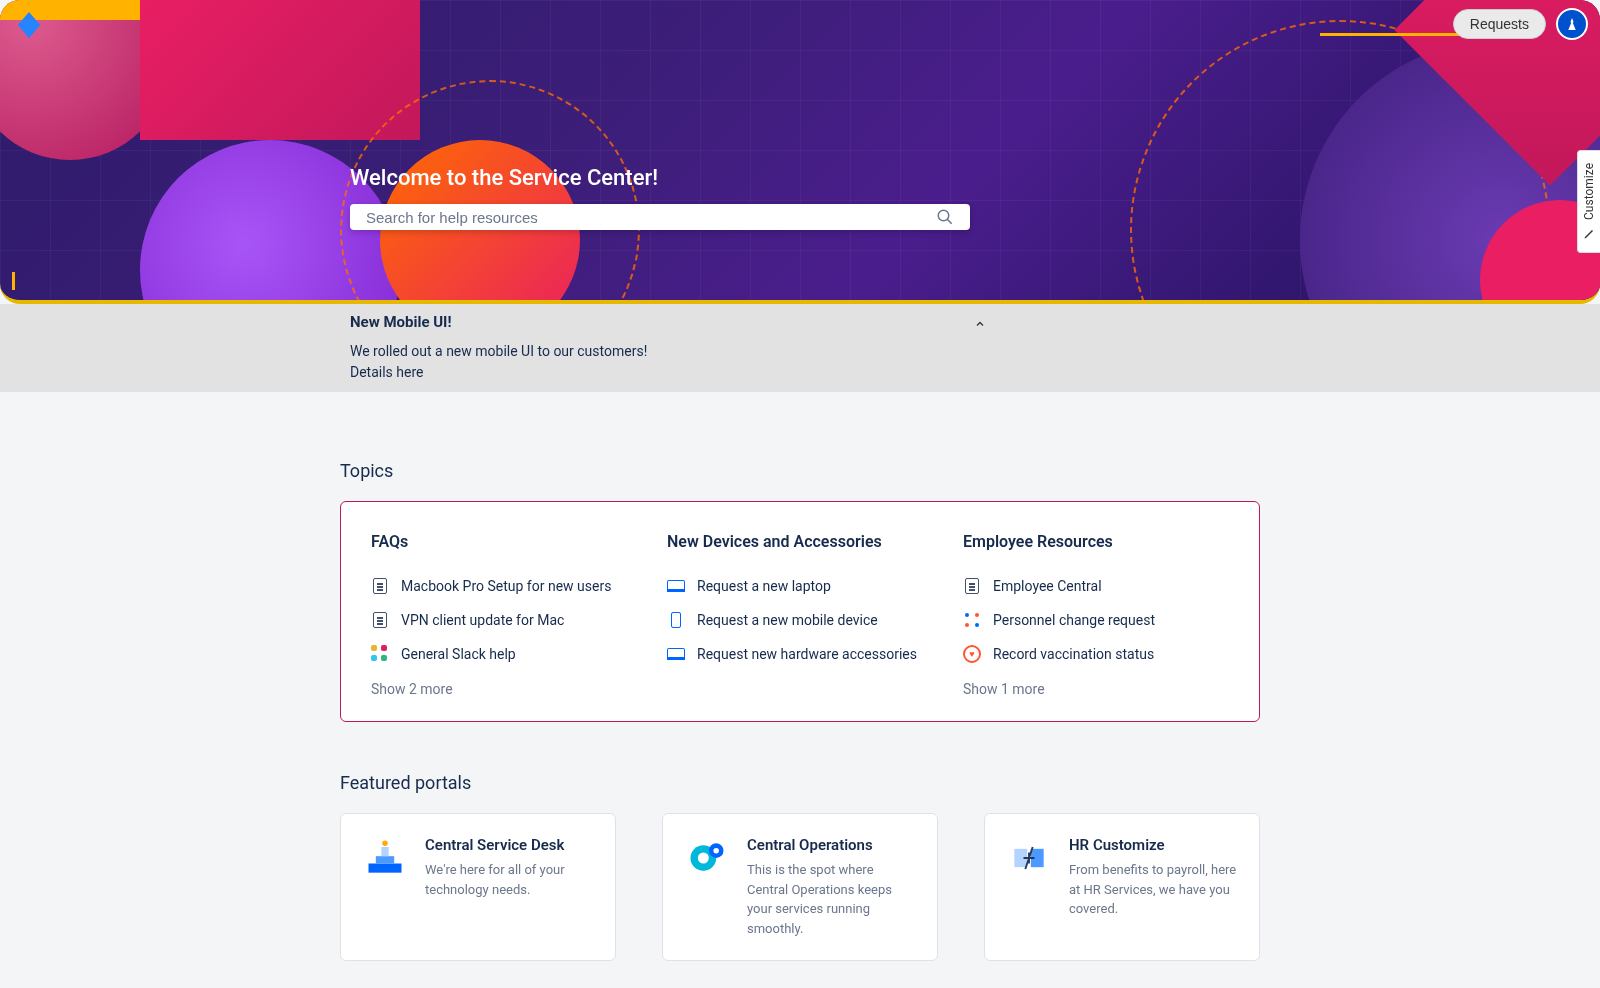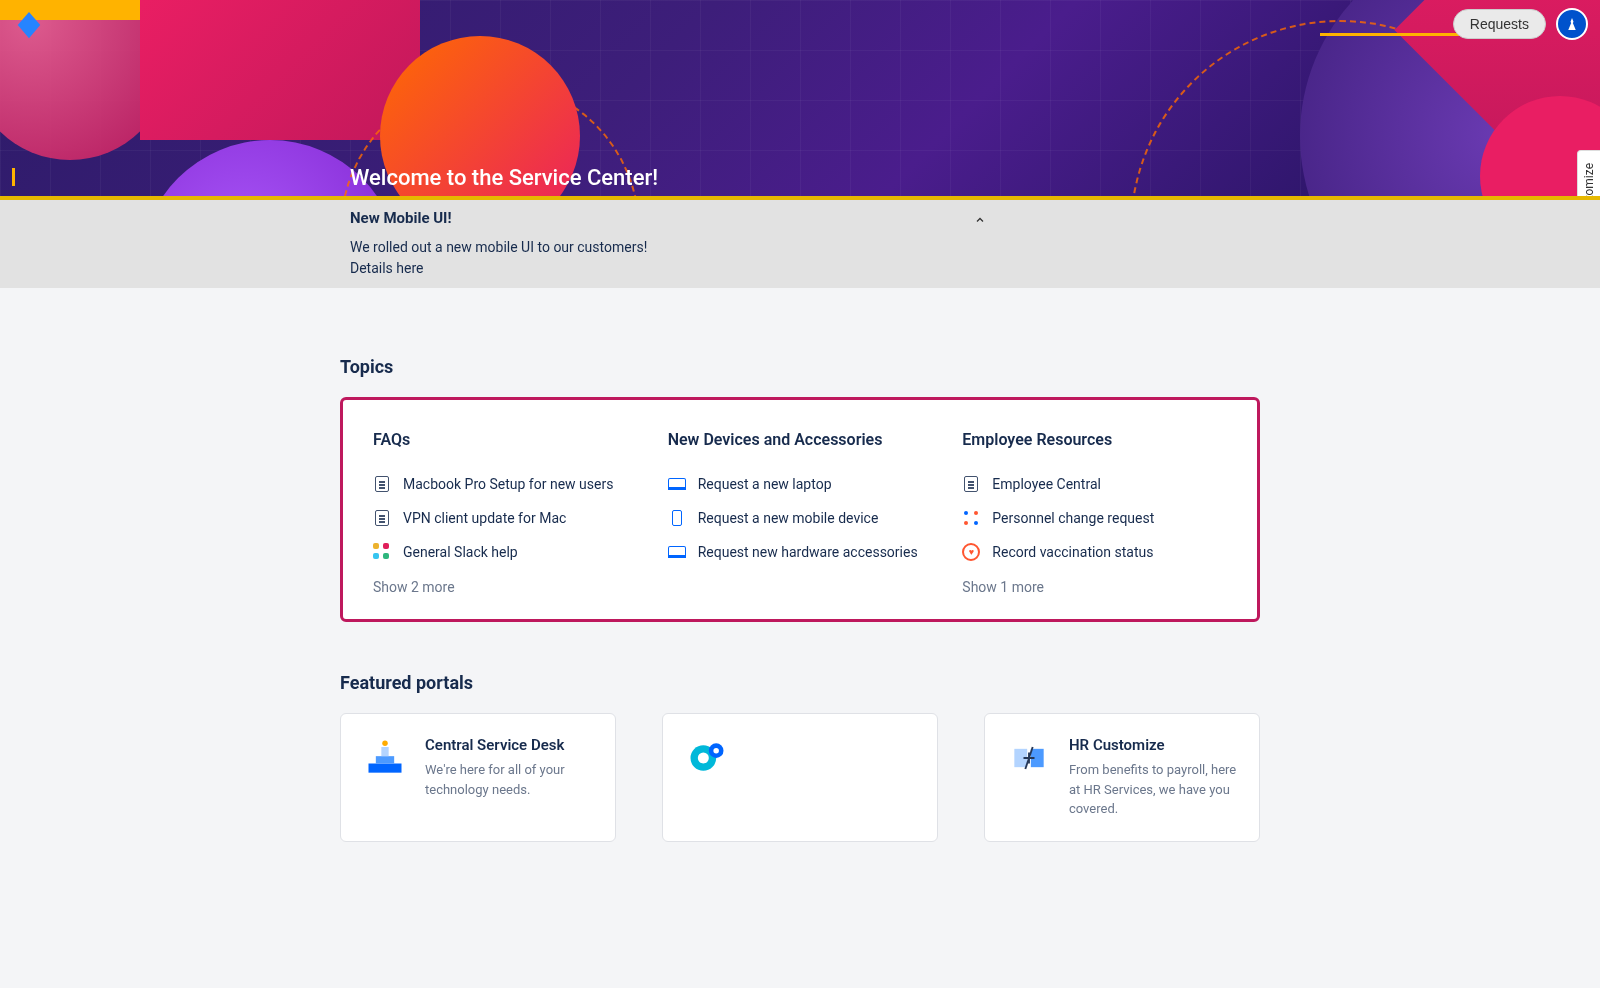--- a/index.html
+++ b/index.html
@@ -7,24 +7,25 @@
     font-family: -apple-system, BlinkMacSystemFont, "Segoe UI", Roboto, Helvetica, Arial, sans-serif;
     background: #f4f5f7;
     color: #172b4d;
     font-size: 14px;
   }
 
   
   .hero {
     position: relative;
     width: 100%;
-    height: 200px;
+    height: 304px;
     background: linear-gradient(135deg, #2d1b69 0%, #3d1e7a 40%, #4a1d8c 60%, #1e1258 100%);
     overflow: hidden;
     border-bottom: 4px solid #e6b800;
+    border-radius: 20px;
   }
   .hero::before { content:""; position:absolute; inset:0;
     background-image:
       linear-gradient(rgba(255,255,255,0.04) 1px, transparent 1px),
       linear-gradient(90deg, rgba(255,255,255,0.04) 1px, transparent 1px);
     background-size: 50px 50px;
   }
   .hero-shape1 { position:absolute; top:-40px; left:-30px; width:200px; height:200px;
     background: radial-gradient(circle at 30% 30%, #f06292, #c2185b); border-radius:50%; opacity:.9;}
   .hero-shape2 { position:absolute; top:0; left:140px; width:280px; height:140px;
@@ -78,23 +79,23 @@
   .announcement{ background:#e2e2e2; padding:9px 0;}
   .ann-inner{ max-width:640px; margin:0 auto; transform:translateX(-130px); display:flex; gap:20px;}
   .ann-text{ flex:1;}
   .ann-title{ color:#172b4d; font-weight:700; font-size:15px; margin-bottom:10px;}
   .ann-body{ color:#172b4d; font-size:14px; line-height:1.5;}
   .ann-link{ color:#172b4d; cursor:pointer;}
   .ann-toggle{ cursor:pointer; font-size:14px; color:#333; padding:4px;}
 
   
   .content{ max-width:960px; margin:0 auto; padding:40px 20px 60px;}
-  .section-title{ font-size:18px; font-weight:700; color:#172b4d; margin-bottom:20px;}
-
-  .topics-card{ background:#fff; border:3px solid #be185d; border-radius:6px;
+  .section-title{ font-size:18px; font-weight:400; color:#172b4d; margin-bottom:20px;}
+
+  .topics-card{ background:#fff; border:1px solid #be185d; border-radius:6px;
     padding:30px 30px 24px; display:grid; grid-template-columns: 1fr 1fr 1fr; gap:20px 30px;}
   .topic-col h3{ font-size:16px; font-weight:600; color:#172b4d; margin-bottom:18px;}
   .topic-list{ list-style:none;}
   .topic-item{ display:flex; align-items:center; gap:12px; padding:8px 0; cursor:pointer;}
   .topic-icon{ width:18px; height:18px; flex-shrink:0; display:flex; align-items:center; justify-content:center;}
   .show-more{ color:#6b778c; font-size:14px; margin-top:10px; cursor:pointer; display:inline-block;}
 
   .portals{ display:grid; grid-template-columns: repeat(3, 1fr); gap:46px;}
   .portal-card{ background:#fff; border:1px solid #dfe1e6; border-radius:6px;
     padding:22px; display:flex; gap:18px; cursor:pointer;}
@@ -299,20 +300,24 @@
 
     <div class="portal-card">
       <div class="portal-icon">
         <svg viewBox="0 0 48 48" width="44" height="44">
           <circle cx="20" cy="24" r="14" fill="#00b8d9"></circle>
           <circle cx="20" cy="24" r="6" fill="#fff"></circle>
           <circle cx="34" cy="16" r="8" fill="#0065ff"></circle>
           <circle cx="34" cy="16" r="3" fill="#fff"></circle>
         </svg>
       </div>
+      <div>
+        <div class="portal-title">Central Operations</div>
+        <div class="portal-desc">This is the spot where Central Operations keeps your services running smoothly.</div>
+      </div>
     </div>
 
     <div class="portal-card">
       <div class="portal-icon">
         <svg viewBox="0 0 48 48" width="44" height="44">
           <rect x="8" y="14" width="14" height="20" fill="#b3d4ff"></rect>
           <rect x="26" y="14" width="14" height="20" fill="#4c9aff"></rect>
           <path d="M18 24 L30 24 M24 18 L24 30" stroke="#253858" stroke-width="2"></path>
           <path d="M20 36 L28 12" stroke="#253858" stroke-width="2"></path>
         </svg>

